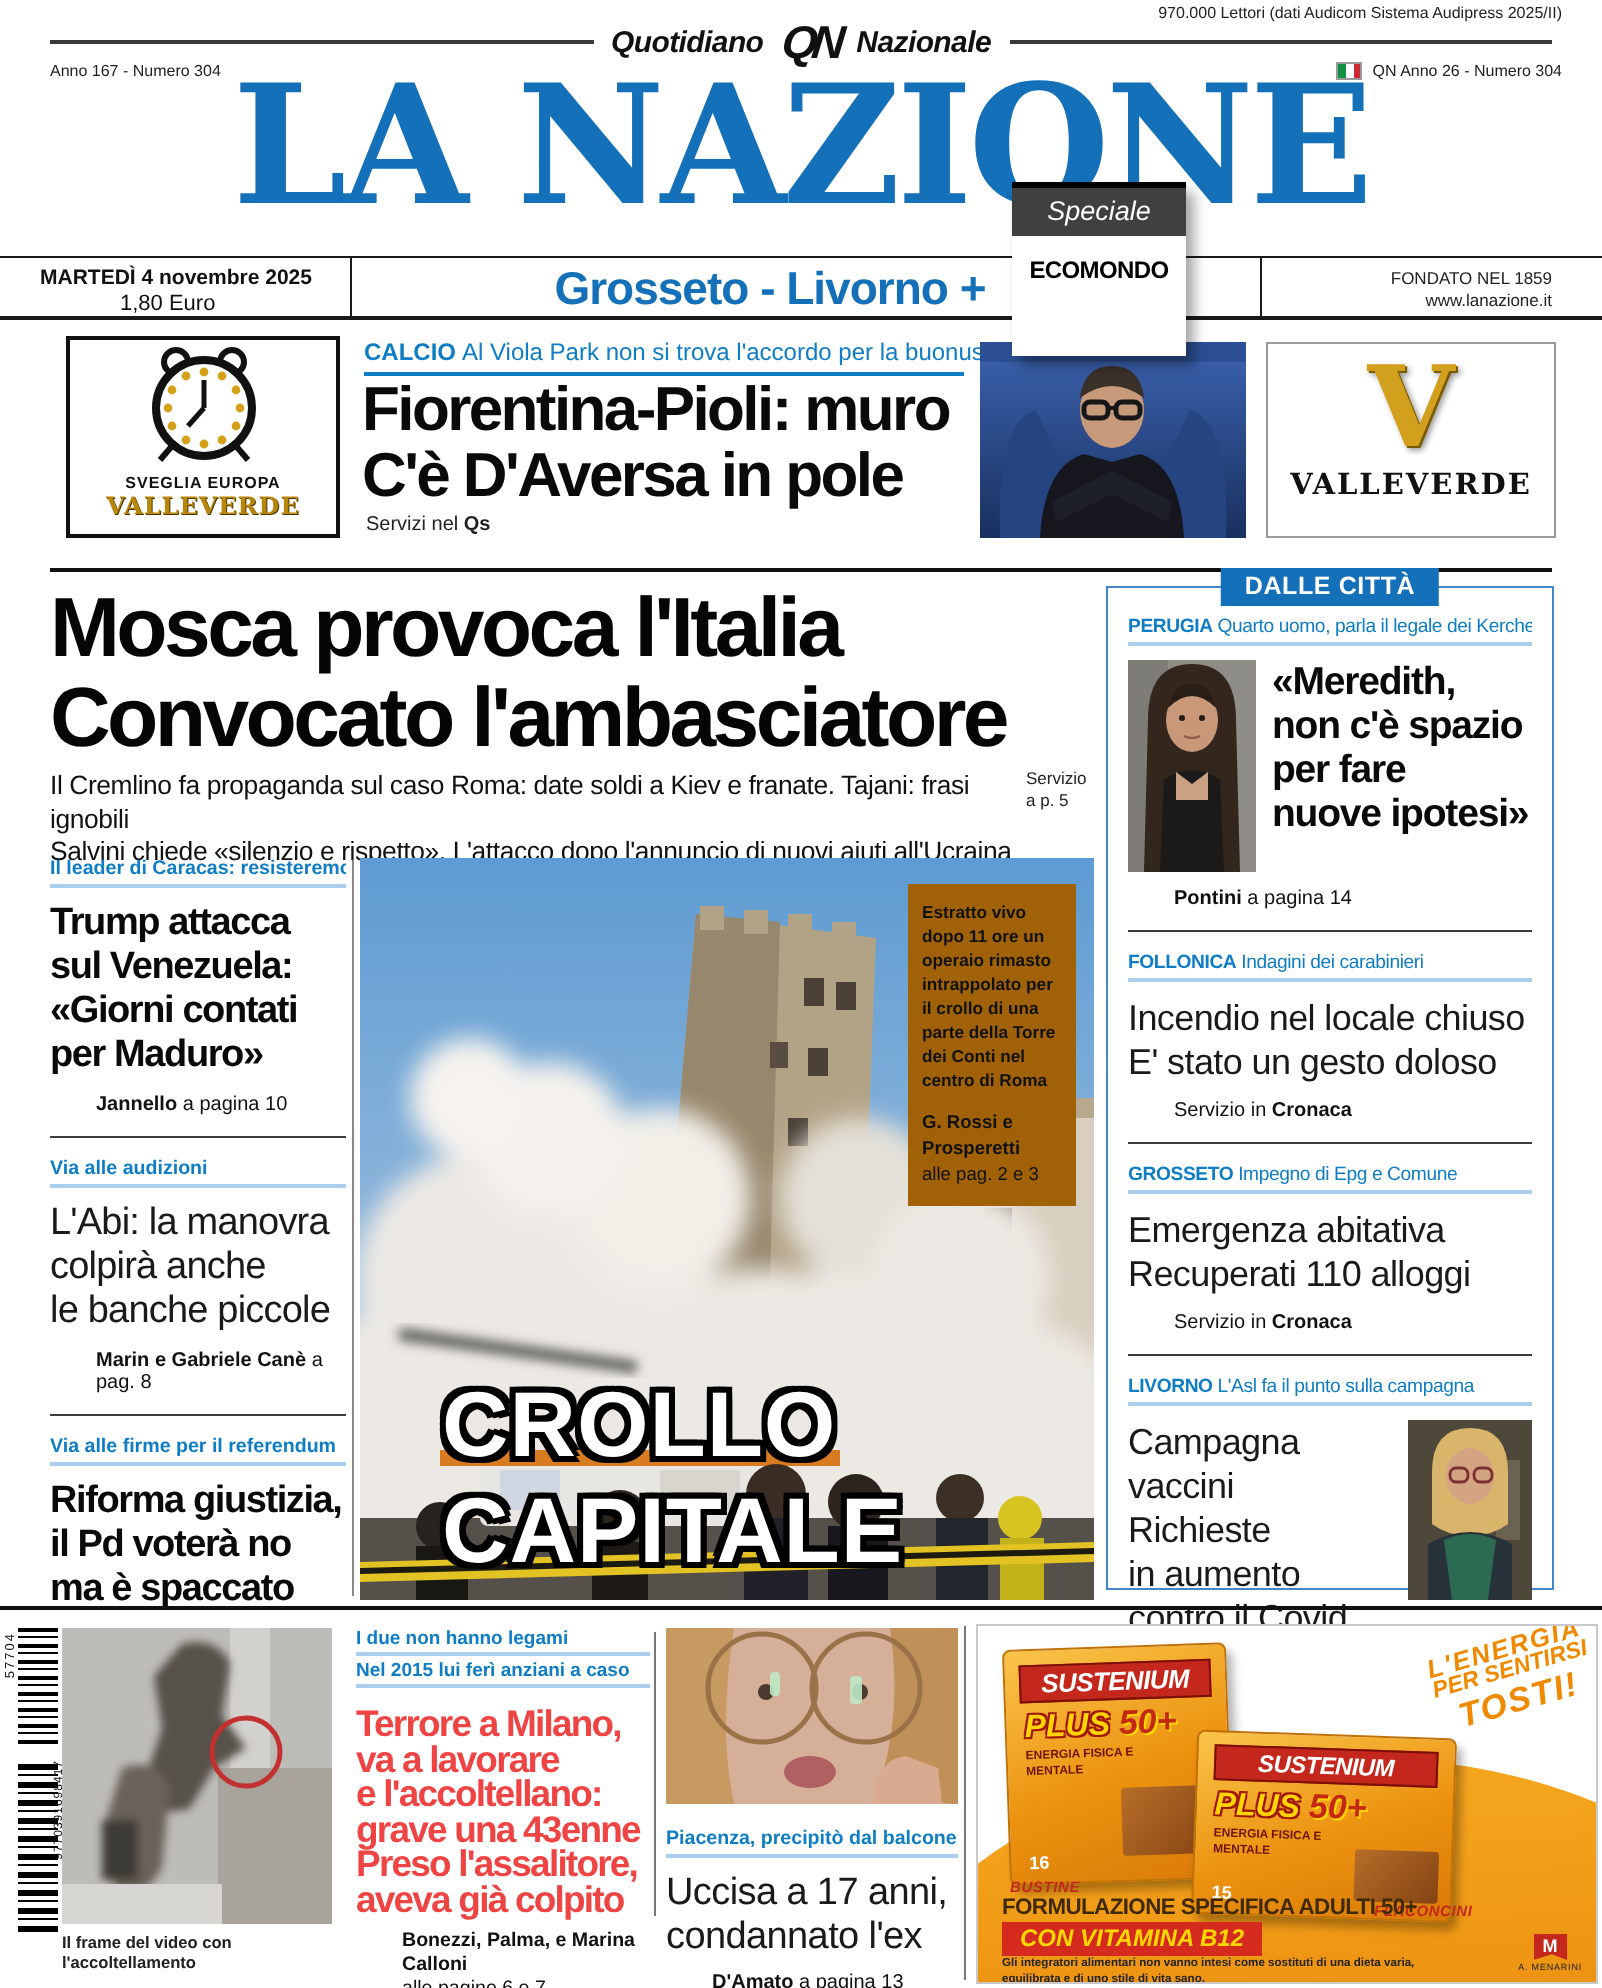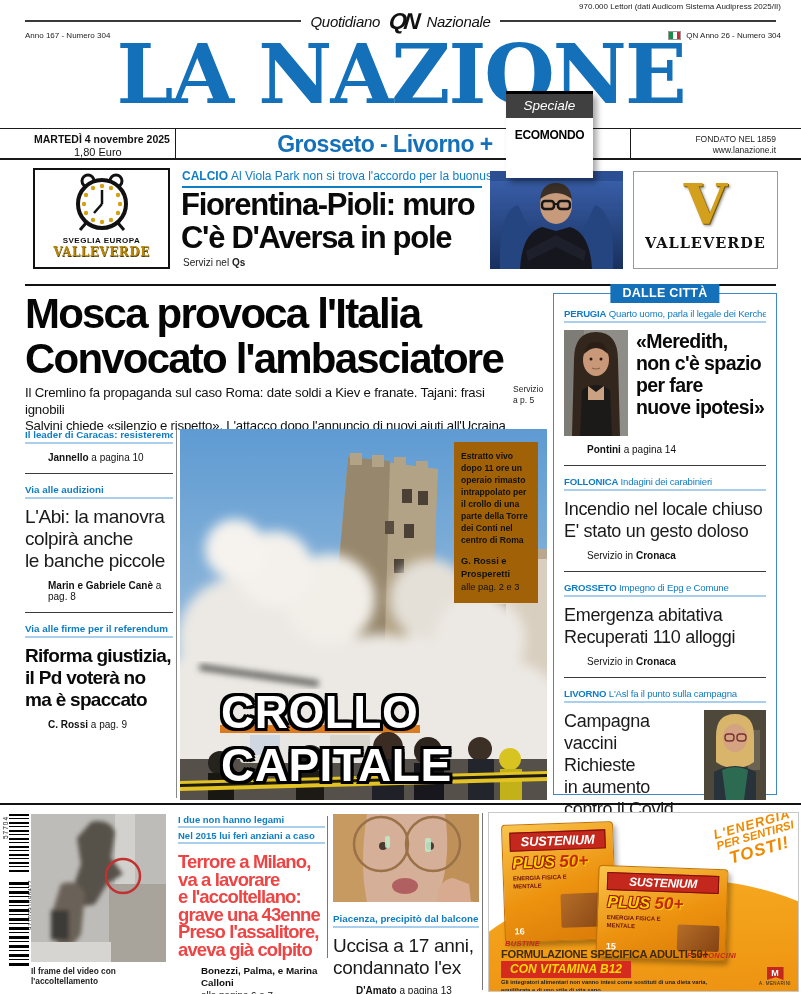--- a/index.html
+++ b/index.html
@@ -8,21 +8,21 @@
     position:relative; width:801px; height:994px; background:#fff;
     font-family:"Liberation Sans", sans-serif; color:#111; overflow:hidden;
     margin:0 auto;
   }
   .abs { position:absolute; }
 
   
   .readers { top:2px; right:20px; font-size:8px; color:#222; }
   .brandline { top:11px; left:25px; width:751px; height:20px; display:flex; align-items:center; gap:9px; }
   .brandline .rule { flex:1; height:2px; background:#3a3a3a; }
-  .brand-word { font-style:italic; font-weight:normal; font-size:15px; letter-spacing:-0.3px; }
+  .brand-word { font-style:italic; font-weight:bold; font-size:15px; letter-spacing:-0.3px; }
   .qn-logo { font-style:italic; font-weight:bold; font-size:23px; letter-spacing:-3px; transform:skewX(-6deg); }
   .anno-left { top:31px; left:25px; font-size:8px; color:#222; }
   .anno-right { top:31px; right:20px; font-size:8px; color:#222; display:flex; align-items:center; gap:5px; }
   .flag { display:inline-flex; width:13px; height:9px; border:0.5px solid #999; }
   .flag i { flex:1; display:block; }
   .flag .f-g { background:#149144; } .flag .f-w { background:#fff; } .flag .f-r { background:#cd2b37; }
 
   
   .masthead {
     top:33px; left:0; width:100%; text-align:center;
@@ -31,21 +31,21 @@
   }
 
   
   .badge { left:506px; top:91px; width:87px; z-index:6; box-shadow:4px 5px 6px rgba(0,0,0,.35); }
   .badge-speciale { background:#404040; border-top:3px solid #000; color:#fff; font-style:italic; font-weight:normal; font-size:13.5px; text-align:center; padding:4px 0 5px; }
   .badge-ecomondo { background:#fff; color:#000; font-weight:bold; font-size:12px; text-align:center; padding:10px 0 36px; letter-spacing:-0.3px; }
 
   
   .dateline { top:128px; left:0; width:801px; height:32px; border-top:1px solid #1a1a1a; border-bottom:2px solid #1a1a1a; }
   .dl-sep { position:absolute; top:0; bottom:0; width:1px; background:#1a1a1a; }
-  .dl-left { position:absolute; left:34px; top:4px; }
+  .dl-left { position:absolute; left:20px; top:4px; }
   .dl-date { font-weight:bold; font-size:10.5px; }
   .dl-price { font-size:11px; margin-top:1px;margin-left:40px; }
   .dl-center { position:absolute; left:175px; width:420px; top:2px; text-align:center; font-weight:bold; font-size:23px; color:#1470b8; letter-spacing:-0.5px; }
   .dl-right { position:absolute; right:25px; top:5px; text-align:right; font-size:8.5px; line-height:1.3; color:#222; }
 
   
   .kicker { color:#0f7dc4; font-weight:bold; border-bottom:2px solid #a9cfec; padding-bottom:2px; margin-bottom:7px; white-space:nowrap; overflow:hidden; display:block; }
   .kicker .k-city { font-weight:bold; }
   .kicker .k-rest { font-weight:normal; color:#0f7dc4; }
   .byline { font-size:10px; color:#111;padding-left:23px; }
@@ -266,20 +266,26 @@
     <div>Salvini chiede «silenzio e rispetto». L'attacco dopo l'annuncio di nuovi aiuti all'Ucraina</div>
   </div>
   <div class="abs main-service">
     <div>Servizio</div>
     <div>a p. 5</div>
   </div>
 
   <div class="abs left-col">
     <div>
       <span class="kicker">Il leader di Caracas: resisteremo</span>
+      <div class="lc-head-bold">
+        <div>Trump attacca</div>
+          <div>sul Venezuela:</div>
+        <div>«Giorni contati</div>
+          <div>per Maduro»</div>
+      </div>
       <div class="byline"><b>Jannello</b><span> a pagina 10</span></div>
     </div>
     <div class="hdiv"></div>
     <div>
       <span class="kicker">Via alle audizioni</span>
       <div class="lc-head-light">
         <div>L'Abi: la manovra</div>
           <div>colpirà anche</div>
         <div>le banche piccole</div>
       </div>

